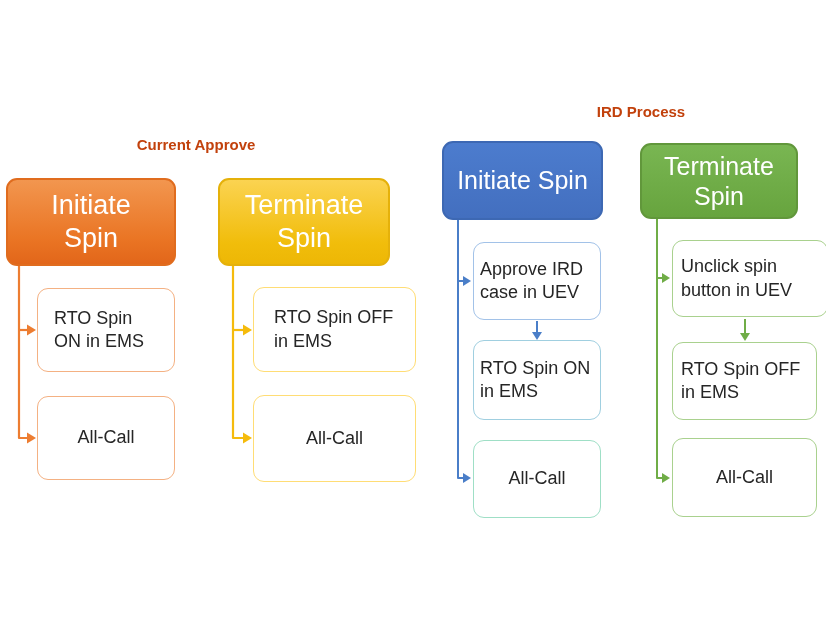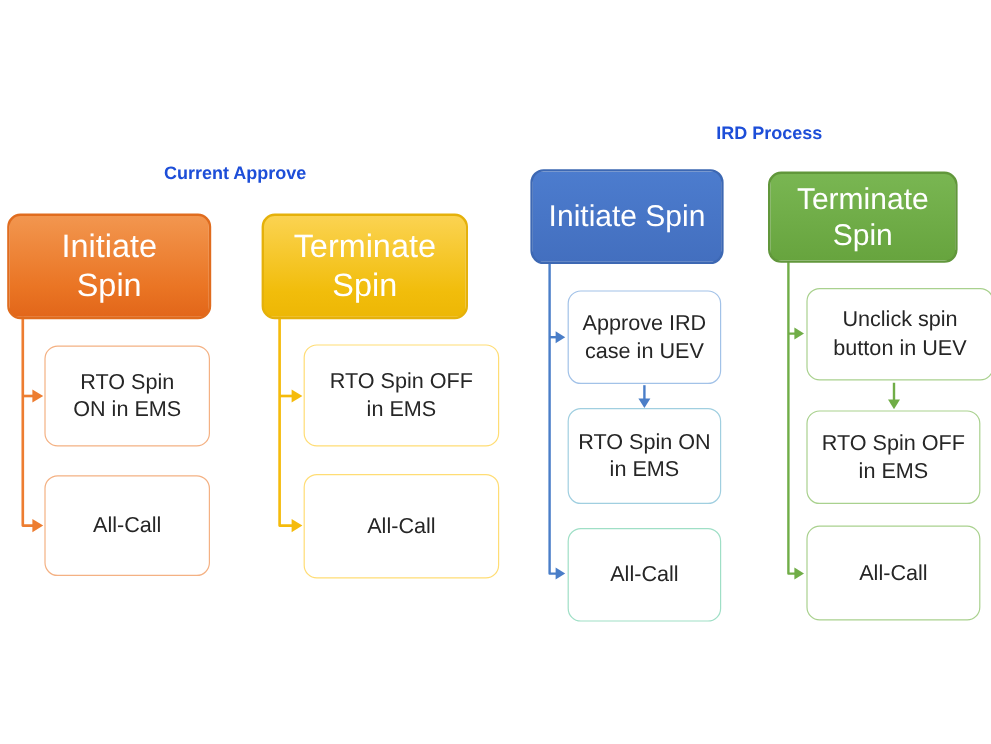--- a/index.html
+++ b/index.html
@@ -5,21 +5,21 @@
   html,body{margin:0;padding:0;background:#ffffff;}
   .canvas{
     position:relative;
     width:826px;height:620px;
     background:#ffffff;
     font-family:"Liberation Sans", sans-serif;
     overflow:hidden;
   }
   .section-title{
     position:absolute;
-    font-size:15px;font-weight:bold;color:#1d4ed8;
+    font-size:15px;font-weight:bold;color:#c2410c;
     text-align:center;
   }
   .hdr{
     position:absolute;
     border-radius:11px;
     display:flex;flex-direction:column;align-items:center;justify-content:center;
     color:#ffffff;text-align:center;
     line-height:1.22;
     box-sizing:border-box;
   }
@@ -27,21 +27,21 @@
   .hdr-sm{font-size:25px;padding:0 12px;}
   .hdr-orange{background:linear-gradient(180deg,#F2964F 0%,#EA7524 70%,#E2661A 100%);border:2px solid #E06C1E;}
   .hdr-yellow{background:linear-gradient(180deg,#FBD351 0%,#F1BD0B 75%,#EDB705 100%);border:2px solid #E5B10A;}
   .hdr-blue{background:linear-gradient(180deg,#4C7CCE 0%,#436FBF 100%);border:2px solid #3D68B3;}
   .hdr-green{background:linear-gradient(180deg,#79B652 0%,#67A43E 100%);border:2px solid #61973B;}
   .step{
     position:absolute;
     background:#ffffff;
     border-radius:11px;
     display:flex;align-items:center;justify-content:center;
-    text-align:center;
+    text-align:left;
     font-size:18px;color:#262626;line-height:1.3;
     box-sizing:border-box;
   }
   .b-orange{border:1.6px solid #F4B183;padding:0 16px;}
   .b-yellow{border:1.6px solid #FFDD75;padding:0 20px;}
   .b-blue1{border:1.6px solid #A2C2E8;padding:0 6px;}
   .b-blue2{border:1.6px solid #A0CFE0;padding:0 6px;}
   .b-blue3{border:1.6px solid #9FDFC6;padding:0 6px;}
   .b-green{border:1.6px solid #A9D18E;padding:0 8px;}
   svg.connectors{position:absolute;left:0;top:0;pointer-events:none;}

